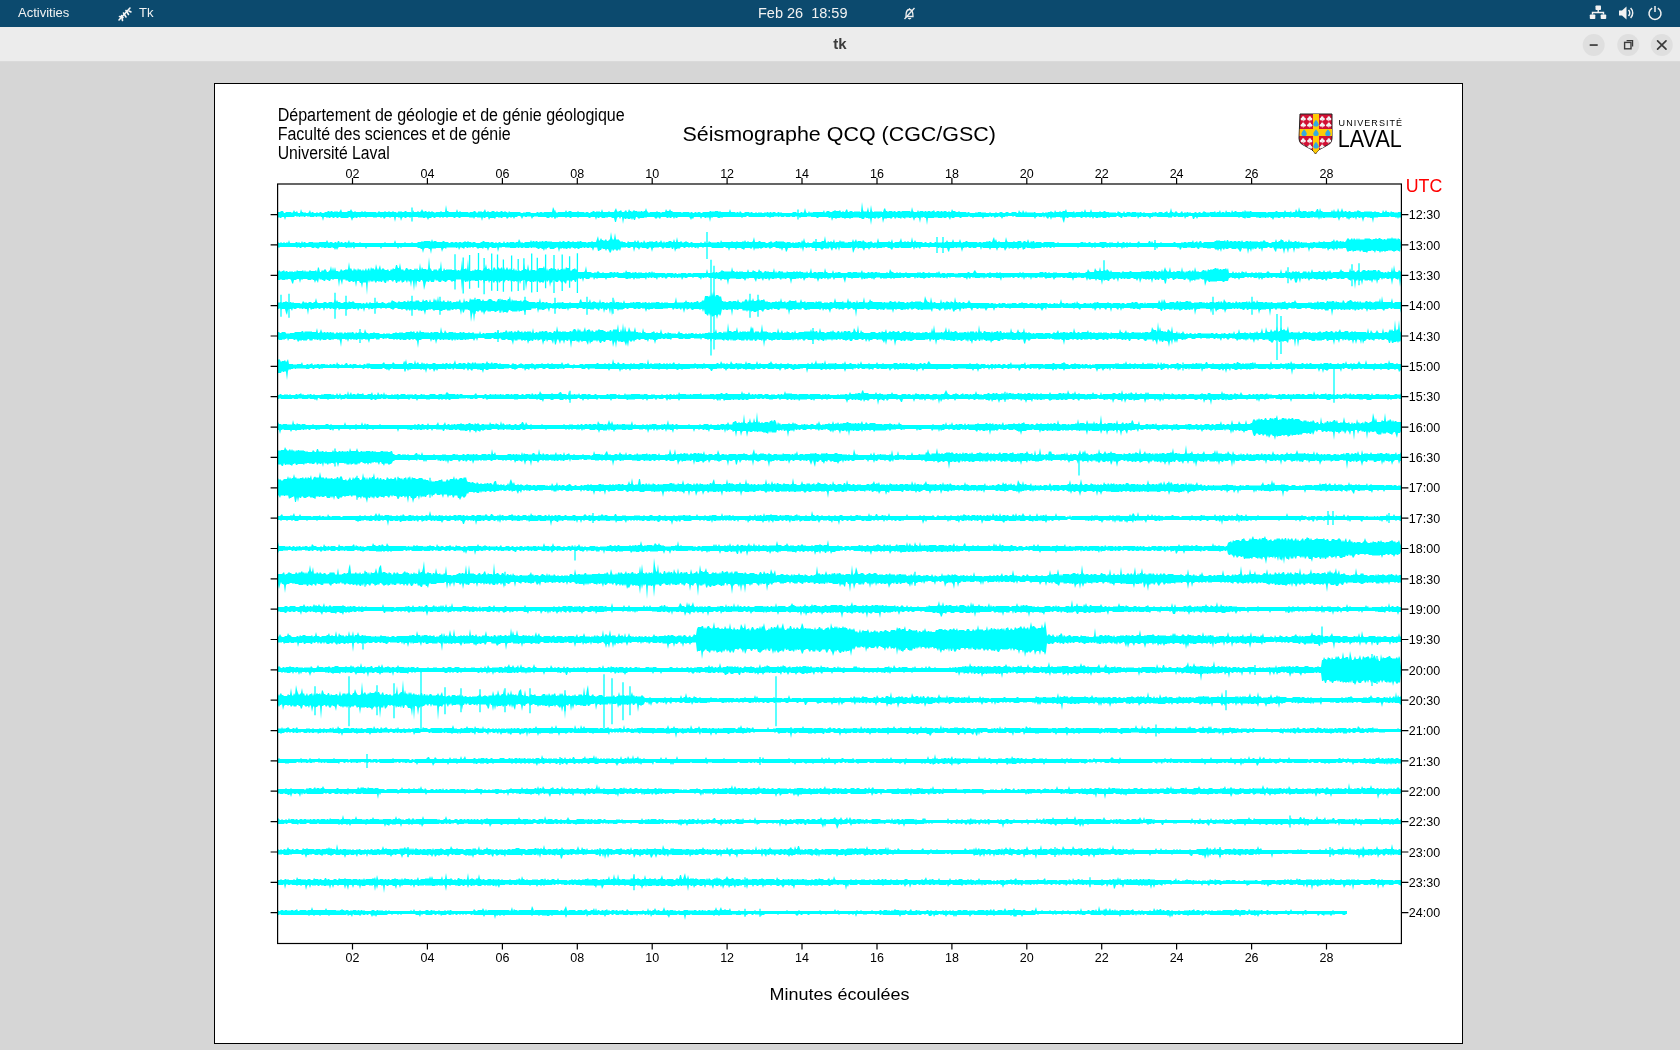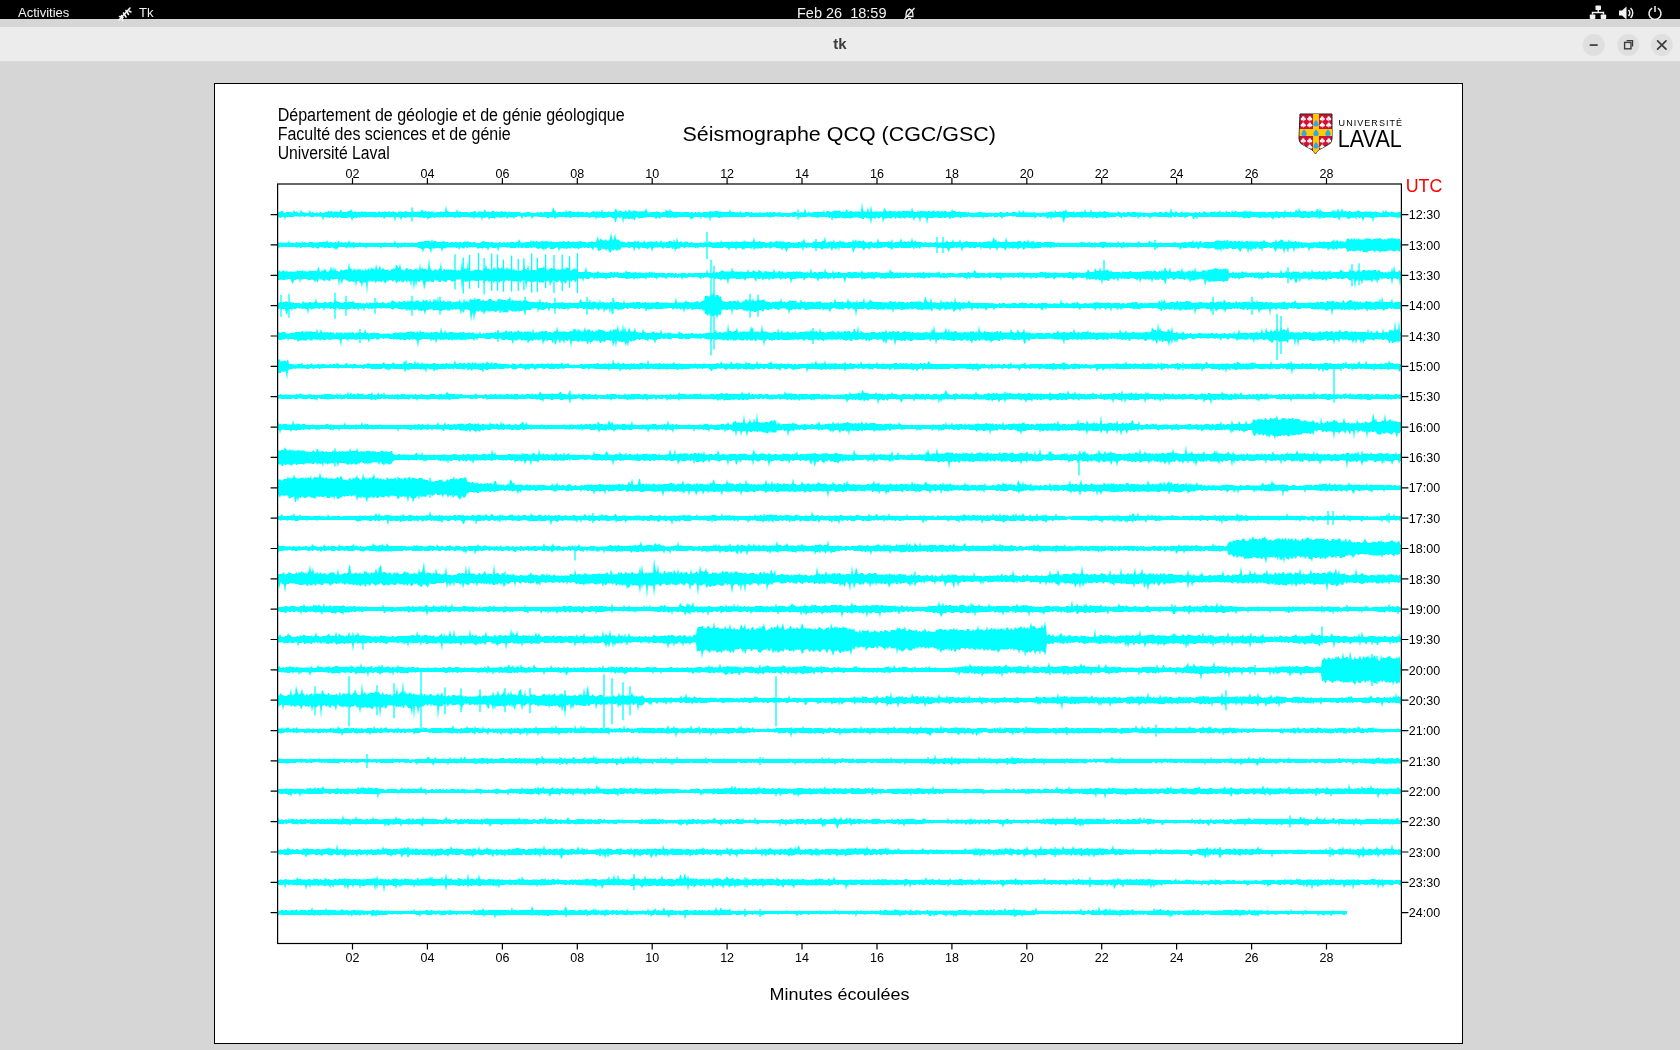--- a/index.html
+++ b/index.html
@@ -1,30 +1,30 @@
 <!DOCTYPE html>
 <html><head><meta charset="utf-8"><title>tk</title>
 <style>
  html,body{margin:0;padding:0;width:1680px;height:1050px;overflow:hidden;background:#d6d6d6;
    font-family:"Liberation Sans", sans-serif;}
- #topbar{position:absolute;left:0;top:0;width:1680px;height:19px;background:#000000;color:#f2f2f2;}
+ #topbar{position:absolute;left:0;top:0;width:1680px;height:27px;background:#0c4a6e;color:#f2f2f2;}
  #topbar .t{position:absolute;top:5px;font-size:13px;}
  #titlebar{position:absolute;left:0;top:27px;width:1680px;height:35px;background:#ececec;
    border-bottom:1px solid #dadada;box-sizing:border-box;}
  #titlebar .cap{position:absolute;left:0;right:0;top:0;height:34px;line-height:34px;text-align:center;font-size:15px;
    font-weight:bold;color:#3c3c3c;}
  #canvas{position:absolute;left:214px;top:83px;width:1249px;height:961px;background:#fff;
    border:1px solid #000;box-sizing:border-box;}
  svg text{font-family:"Liberation Sans", sans-serif;fill:#000;}
 </style></head>
 <body>
 <div id="topbar">
  <span class="t" style="left:18px">Activities</span>
  <span class="t" style="left:139px">Tk</span>
- <span class="t" style="left:797px;font-size:14.5px">Feb 26&nbsp;&nbsp;18:59</span>
+ <span class="t" style="left:758px;font-size:14.5px">Feb 26&nbsp;&nbsp;18:59</span>
 
 <svg style="position:absolute;left:116px;top:5px" width="18" height="18" viewBox="0 0 18 18">
  <g stroke="#f5f5f5" stroke-width="1.6" fill="none" stroke-linecap="round">
   <path d="M3 15 L14 3"></path>
   <path d="M6.5 15.5 L5.5 10.5"></path>
         <path d="M10 12 L7.5 8"></path>
         <path d="M12.5 9.5 L10 5.5"></path>
   <path d="M3.5 11.5 L7 12.5"></path>
         <path d="M13 6 L15 7"></path>
  </g>

